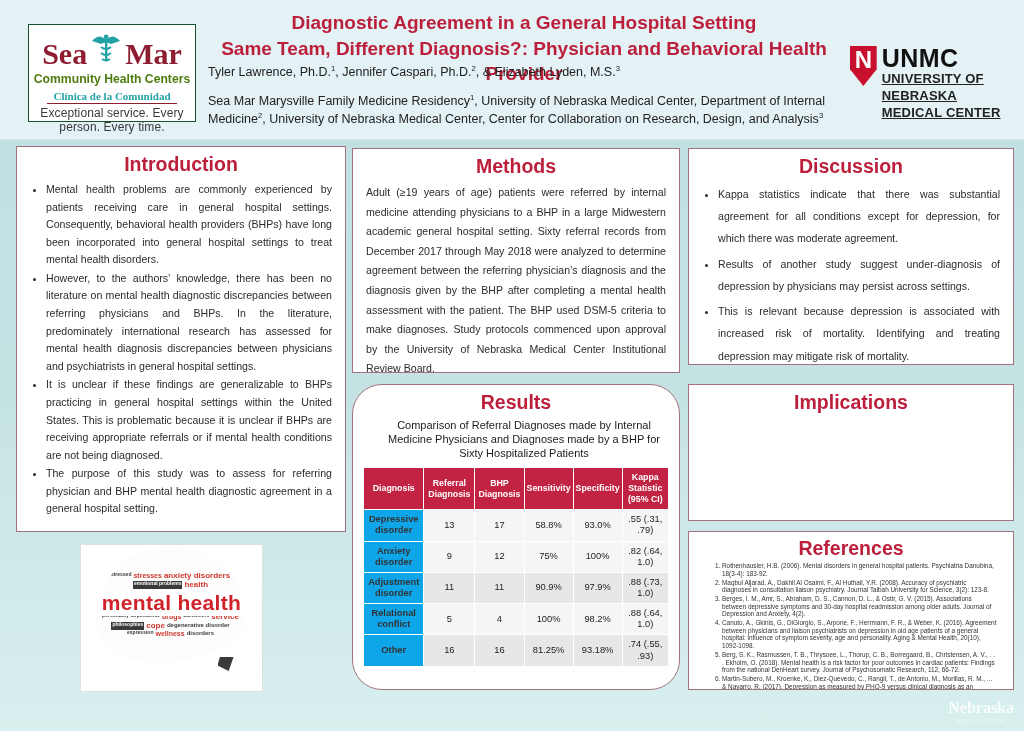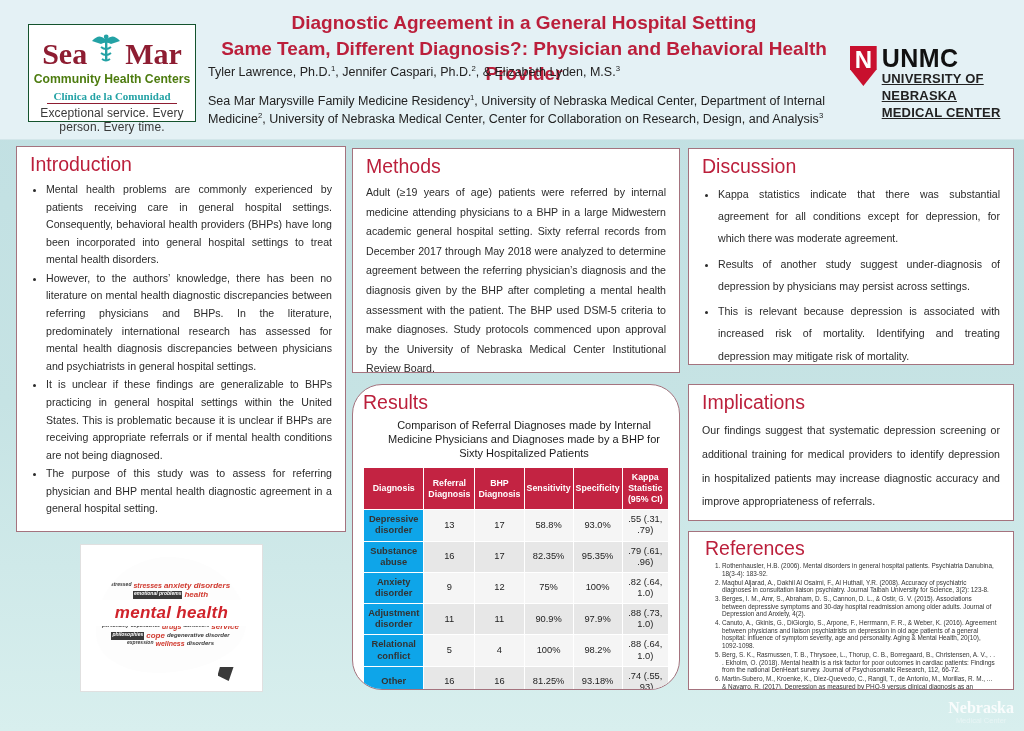--- a/index.html
+++ b/index.html
@@ -42,21 +42,21 @@
     font-size:24px; font-weight:bold; line-height:1.2;
   }
   .unmc-right { display:flex; flex-direction:column;justify-content:center; }
   .unmc-acronym { font-size:25px; font-weight:bold; color:#111; letter-spacing:0.5px; line-height:1.0; }
   .unmc-sub { font-size:13px; font-weight:bold; color:#222; letter-spacing:0.2px; line-height:1.3;text-decoration:underline; }
   
   .box {
     position:absolute; background:#fff; border:1.5px solid #a4737e;
     padding:4px 13px 6px 13px; overflow:hidden;
   }
-  .box h2 { color:#bb1f3b; font-size:19.5px; font-weight:normal; text-align:left; margin:2px 0 5px 0; }
+  .box h2 { color:#bb1f3b; font-size:19.5px; font-weight:bold; text-align:center; margin:2px 0 5px 0; }
   .bullets { list-style:disc outside; padding-left:16px; }
   .bullets li { font-size:10.6px; color:#2b2b2b; text-align:justify; line-height:1.66; margin-bottom:1px; }
   .para { font-size:10.6px; color:#2b2b2b; text-align:justify; }
   #intro-box   { left:16px;  top:146px; width:330px; height:386px; }
   #methods-box { left:352px; top:148px; width:328px; height:225px; }
   #methods-box .para { line-height:1.85; }
   #results-box { left:352px; top:384px; width:328px; height:306px; padding-left:10px; padding-right:10px;border-radius:30px; }
   #discussion-box { left:688px; top:148px; width:326px; height:217px; }
   #discussion-box .bullets li { line-height:2.1; margin-bottom:3px; }
   #implications-box { left:688px; top:384px; width:326px; height:137px; }
@@ -75,40 +75,40 @@
   table.kappa td {
     font-size:9.3px; color:#222; text-align:center; padding:4px 2px;
     border:1px solid #fff; line-height:1.2;
   }
   table.kappa td.diag { background:#0ea5e9; font-weight:bold; color:#333; }
   table.kappa tr.odd  td:not(.diag) { background:#f5f5f5; }
   table.kappa tr.even td:not(.diag) { background:#e7e7e7; }
   
   #brain-card {
     position:absolute; left:80px; top:544px; width:183px; height:148px;
-    background:#fff; border:1px solid #e0e0e0; display:flex; align-items:center; justify-content:center;font-style:italic;
+    background:#fff; border:1px solid #e0e0e0; display:flex; justify-content:center;
   }
   .brain-wrap { position:relative; width:160px; height:126px; }
   .brain {
     position:absolute; left:4px; top:2px; width:150px; height:116px;
     border-radius:48% 52% 60% 40% / 62% 58% 42% 34%;
     overflow:hidden; display:flex; flex-wrap:wrap; align-content:center; justify-content:center;
     gap:0 2px; background:#fdfdfd; padding:4px;
   }
   .brain .w { font-weight:bold; line-height:1.05; white-space:nowrap; }
   .w.red { color:#d0392e; }
   .w.dark { color:#3a3a3a; }
   .w.chip { background:#3a3a3a; color:#fff; padding:0 1px; }
   .w.s5 { font-size:5px; } .w.s6 { font-size:6px; } .w.s7 { font-size:7px; } .w.s8 { font-size:8px; }
   .mh-band {
     position:absolute; left:-2px; right:-2px; top:46px; height:24px; background:#fff;
     display:flex; align-items:center; justify-content:center; z-index:2;
     box-shadow:0 0 0 1px #fff;
   }
-  .mh-band span { color:#d0232b; font-size:17px; font-weight:bold; letter-spacing:0.3px; }
+  .mh-band span { color:#d0232b; font-size:21px; font-weight:bold; letter-spacing:0.3px; }
   .brain-stem {
     position:absolute; right:18px; bottom:0px; width:16px; height:14px; background:#3a3a3a;
     clip-path:polygon(15% 0,100% 0,70% 100%,0 60%);
   }
   
   .watermark { position:absolute; right:10px; bottom:6px; text-align:center; opacity:0.85; }
   .watermark .wm1 { color:#fff; font-size:16px; font-weight:bold; font-family:"Liberation Serif",serif; line-height:1; }
   .watermark .wm2 { color:#eaf6f6; font-size:7.5px; line-height:1.2; }
 </style>
 </head>
@@ -192,28 +192,20 @@
       </thead>
       <tbody>
         <tr class="odd">
           <td class="diag">Depressive disorder</td>
           <td>13</td>
           <td>17</td>
           <td>58.8%</td>
           <td>93.0%</td>
           <td>.55 (.31, .79)</td>
         </tr>
-        <tr class="even">
-          <td class="diag">Substance abuse</td>
-          <td>16</td>
-          <td>17</td>
-          <td>82.35%</td>
-          <td>95.35%</td>
-          <td>.79 (.61, .96)</td>
-        </tr>
         <tr class="odd">
           <td class="diag">Anxiety disorder</td>
           <td>9</td>
           <td>12</td>
           <td>75%</td>
           <td>100%</td>
           <td>.82 (.64, 1.0)</td>
         </tr>
         <tr class="even">
           <td class="diag">Adjustment disorder</td>
@@ -247,21 +239,20 @@
     <h2>Discussion</h2>
     <ul class="bullets">
       <li>Kappa statistics indicate that there was substantial agreement for all conditions except for depression, for which there was moderate agreement.</li>
       <li>Results of another study suggest under-diagnosis of depression by physicians may persist across settings.</li>
       <li>This is relevant because depression is associated with increased risk of mortality. Identifying and treating depression may mitigate risk of mortality.</li>
     </ul>
   </div>
 
   <div class="box" id="implications-box">
     <h2>Implications</h2>
-    <p class="para">Our findings suggest that systematic depression screening or additional training for medical providers to identify depression in hospitalized patients may increase diagnostic accuracy and improve appropriateness of referrals.</p>
   </div>
 
   <div class="box" id="references-box">
     <h2>References</h2>
     <ol class="refs">
       <li>Rothenhausler, H.B. (2006). Mental disorders in general hospital patients. Psychiatria Danubina, 18(3-4): 183-92.</li>
       <li>Maqbul Aljarad, A., Dakhil Al Osaimi, F., Al Huthail, Y.R. (2008). Accuracy of psychiatric diagnoses in consultation liaison psychiatry. Journal Taibah University for Science, 3(2): 123-8.</li>
       <li>Berges, I. M., Amr, S., Abraham, D. S., Cannon, D. L., &amp; Ostir, G. V. (2015). Associations between depressive symptoms and 30-day hospital readmission among older adults. Journal of Depression and Anxiety, 4(2).</li>
       <li>Canuto, A., Gkinis, G., DiGiorgio, S., Arpone, F., Herrmann, F. R., &amp; Weber, K. (2016). Agreement between physicians and liaison psychiatrists on depression in old age patients of a general hospital: influence of symptom severity, age and personality. Aging &amp; Mental Health, 20(10), 1092-1098.</li>
       <li>Berg, S. K., Rasmussen, T. B., Thrysoee, L., Thorup, C. B., Borregaard, B., Christensen, A. V., . . . Ekholm, O. (2018). Mental health is a risk factor for poor outcomes in cardiac patients: Findings from the national DenHeart survey. Journal of Psychosomatic Research, 112, 66-72.</li>

